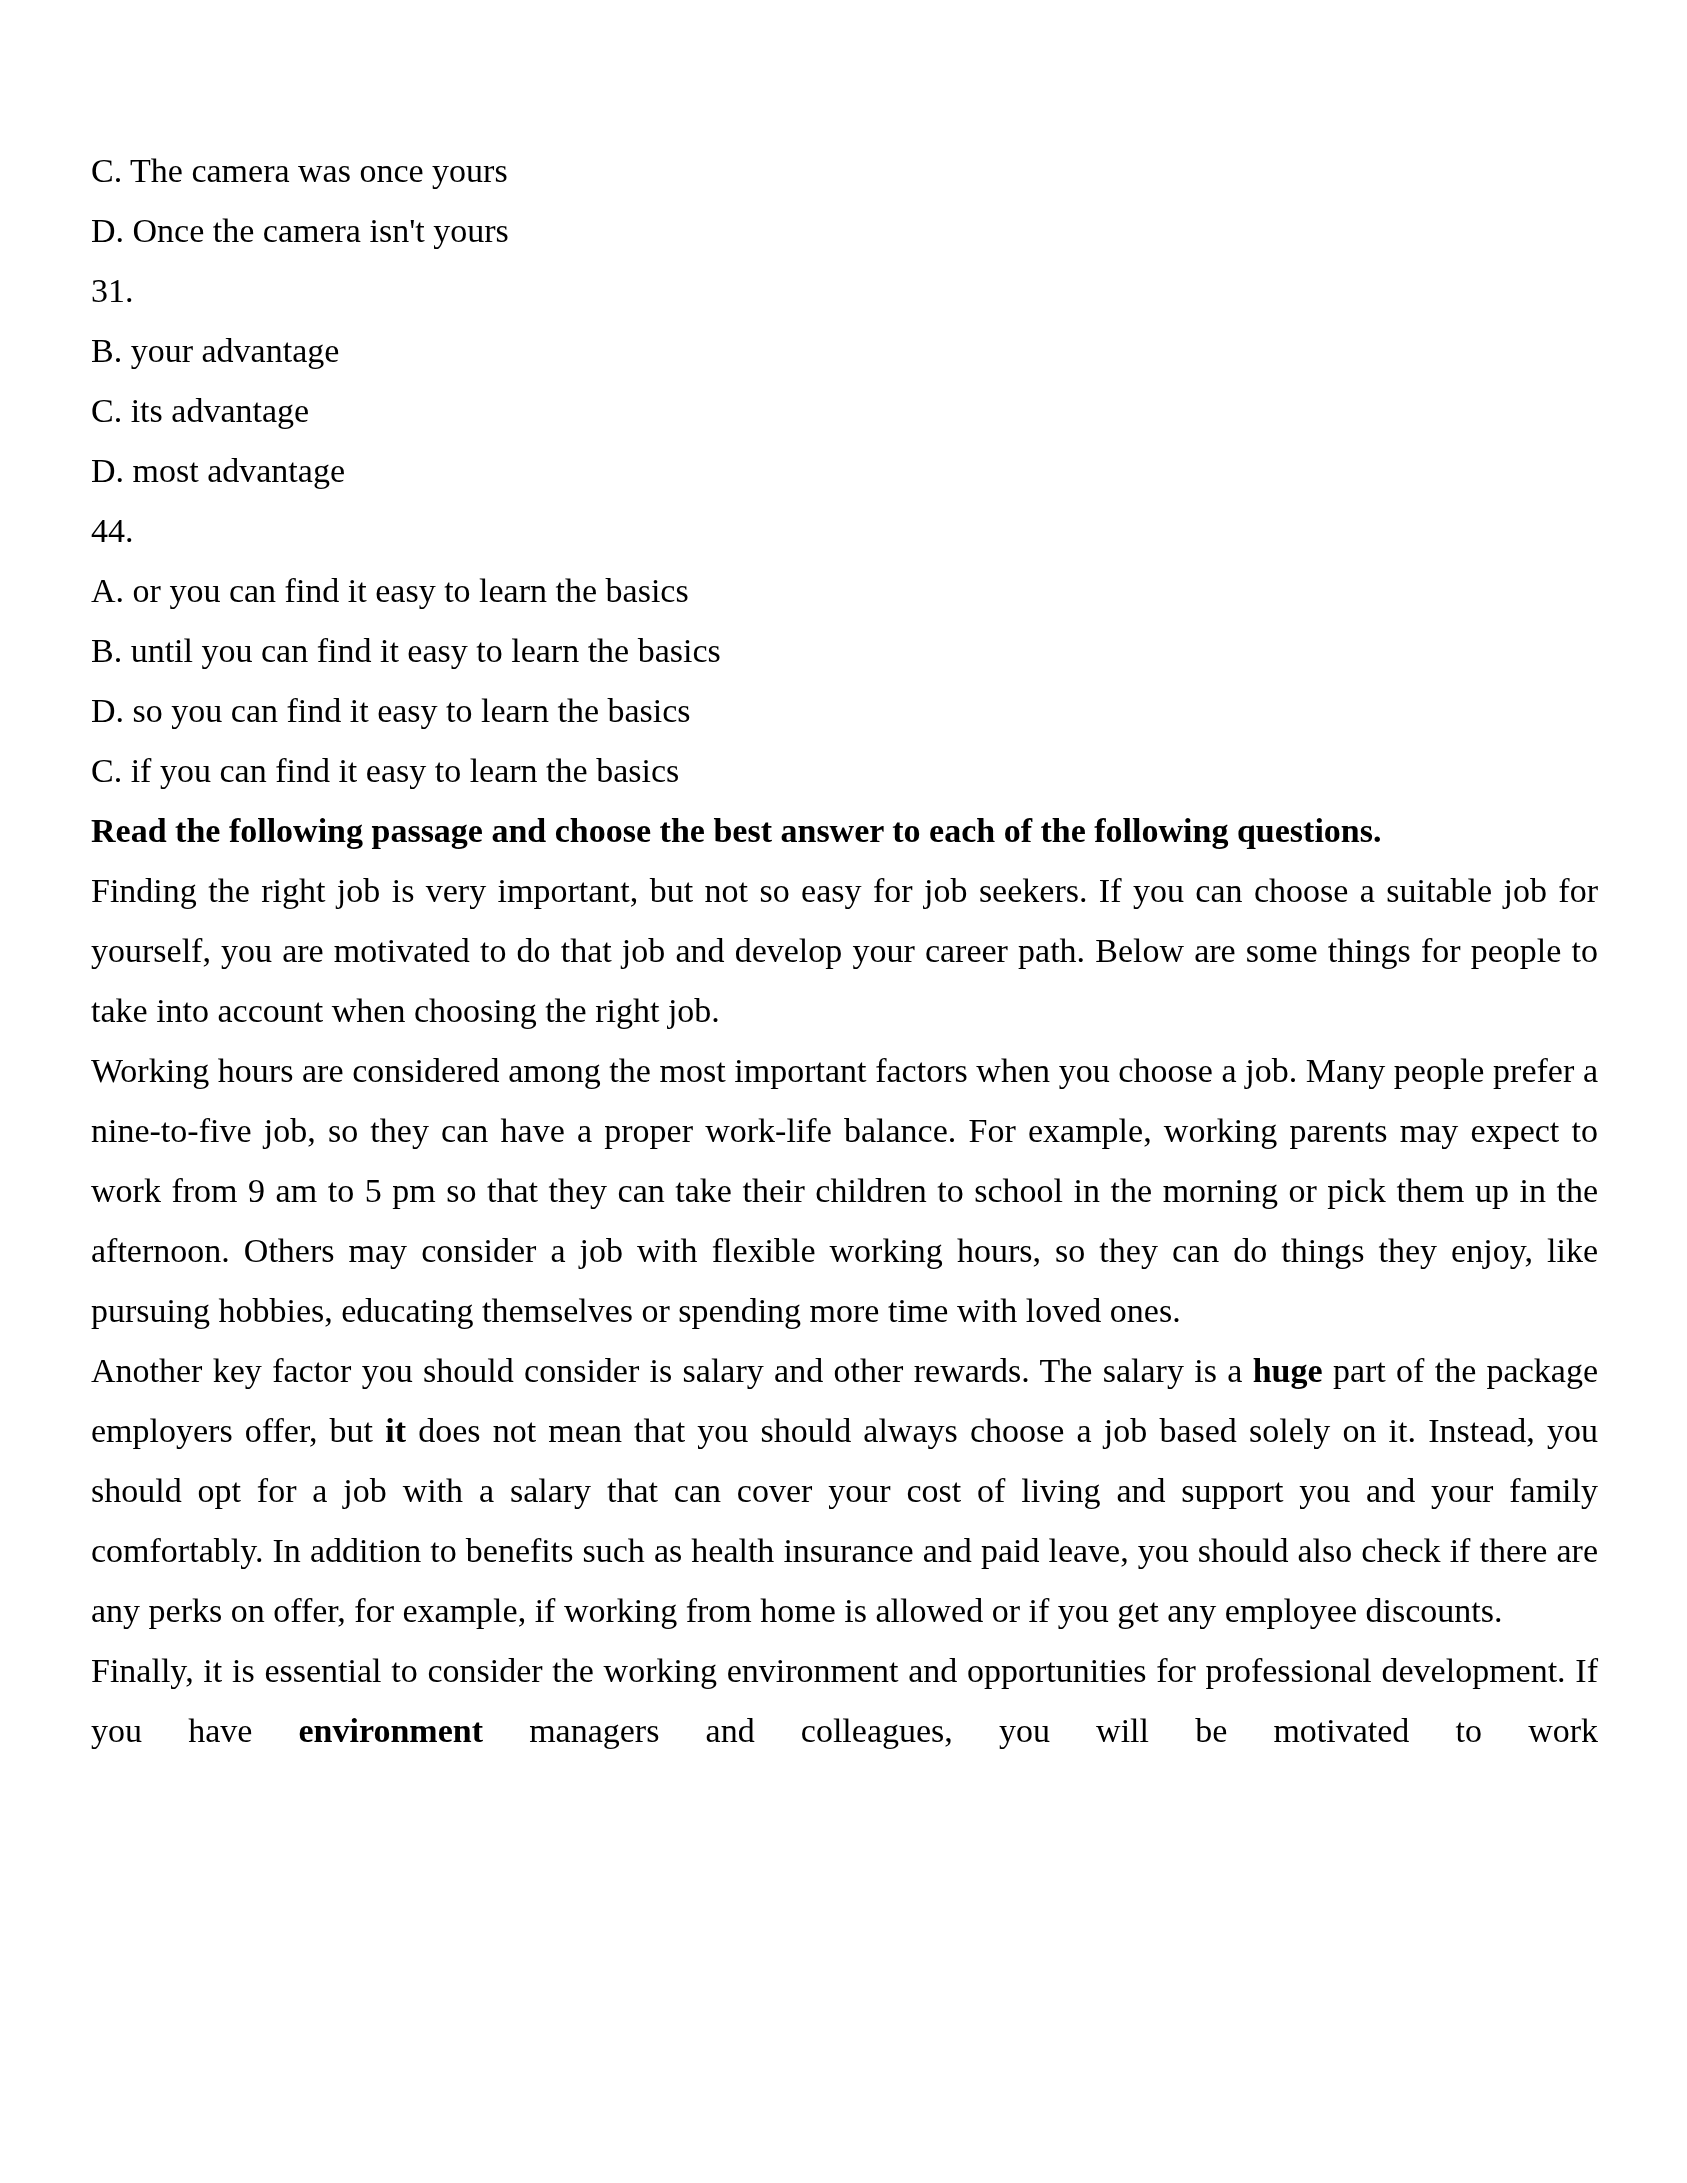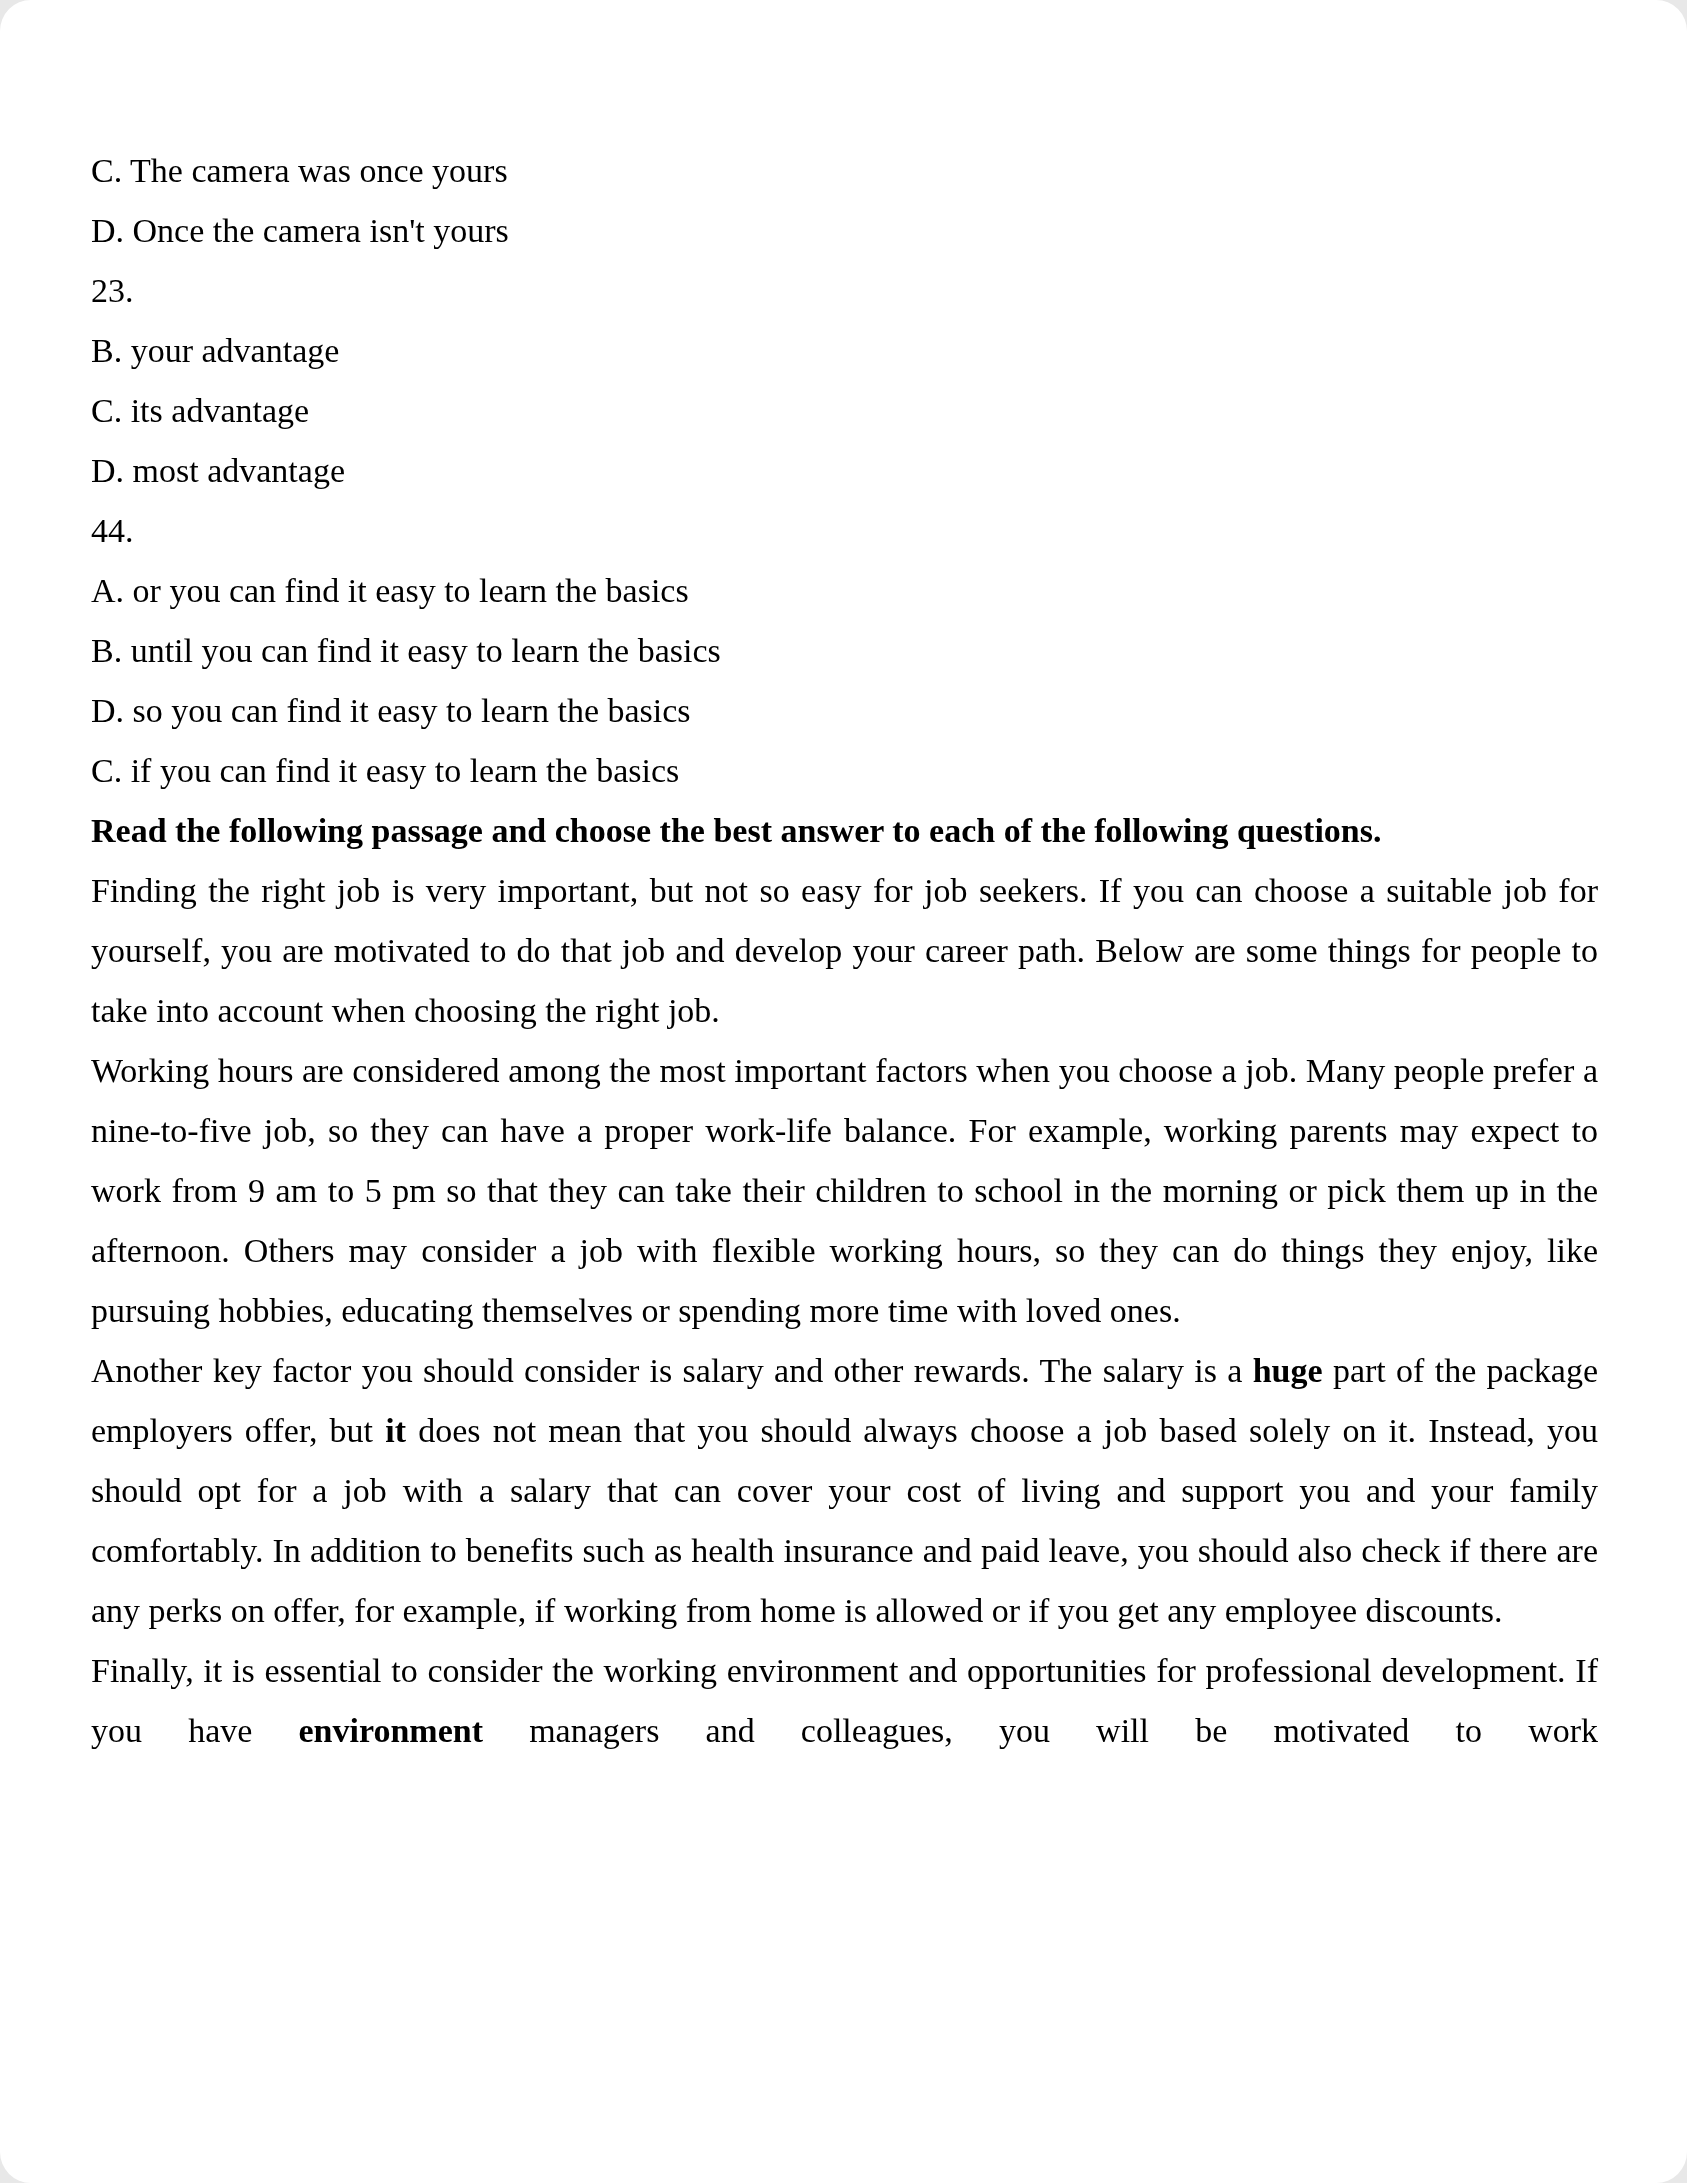--- a/index.html
+++ b/index.html
@@ -6,21 +6,20 @@
   html, body { background: #e8e8e8; }
   .page {
     position: relative;
     width: 1687px;
     height: 2183px;
     margin: 0 auto;
     background: #ffffff;
     color: #000000;
     font-family: "Liberation Serif", serif;
     overflow: hidden;
-    border-radius: 31px;
   }
   .content {
     padding: 141px 89px 0 91px;
     font-size: 34px;
     line-height: 60px;
   }
   .line {
     text-align: left;
     font-weight: 400;
   }
@@ -41,21 +40,21 @@
 </style>
 </head>
 <body>
 
 <div class="page">
   <div class="content">
 
     <p class="line">C. The camera was once yours</p>
     <p class="line">D. Once the camera isn't yours</p>
 
-    <p class="line">23.</p>
+    <p class="line">31.</p>
     <p class="line">B. your advantage</p>
     <p class="line">C. its advantage</p>
     <p class="line">D. most advantage</p>
 
     <p class="line">44.</p>
     <p class="line">A. or you can find it easy to learn the basics</p>
     <p class="line">B. until you can find it easy to learn the basics</p>
     <p class="line">D. so you can find it easy to learn the basics</p>
     <p class="line">C. if you can find it easy to learn the basics</p>
 

